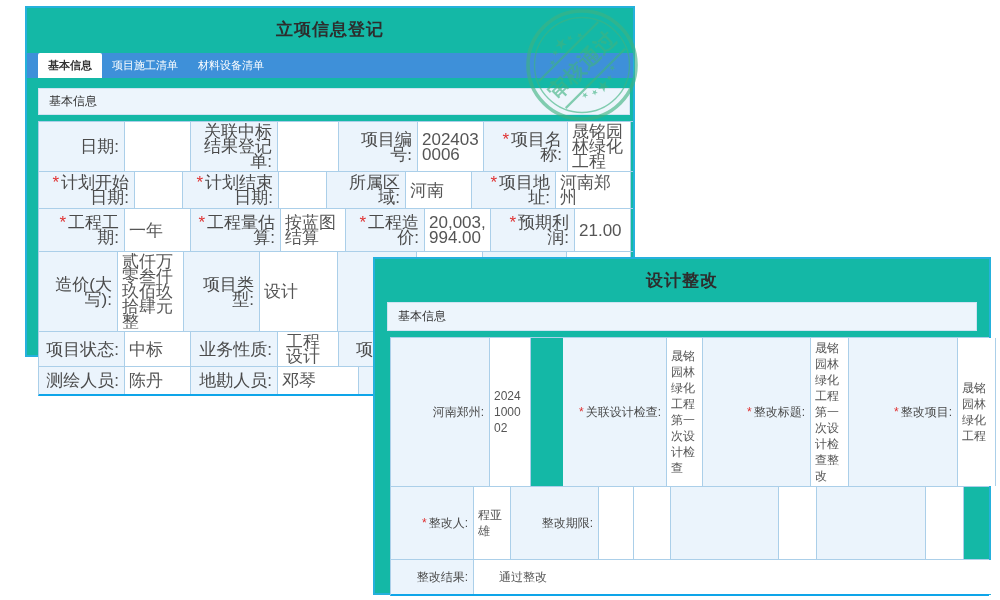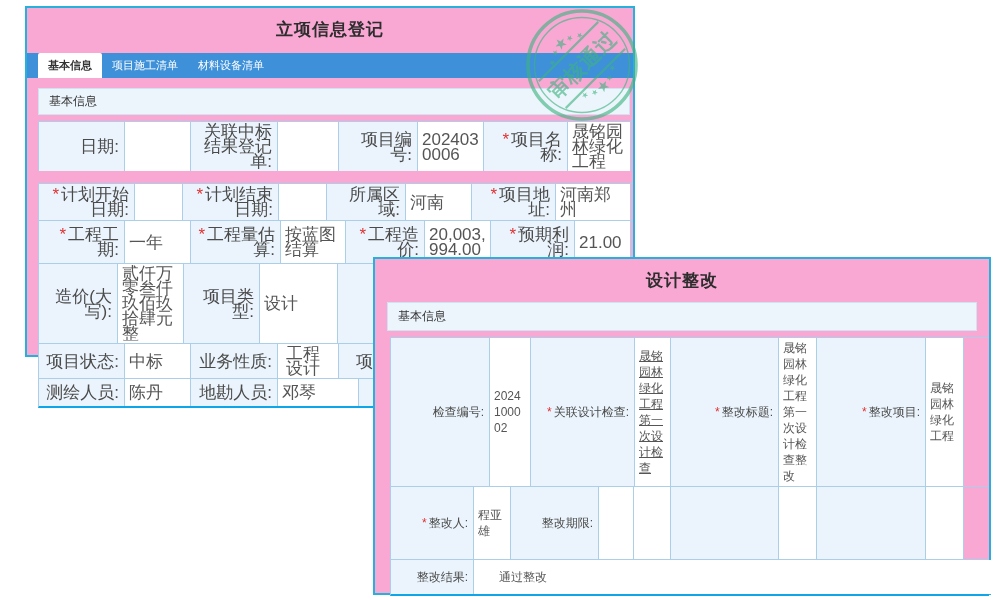--- a/index.html
+++ b/index.html
@@ -1,20 +1,20 @@
 <!DOCTYPE html>
 <html><head>
 <meta charset="utf-8">
 <style>
   html,body{margin:0;padding:0}
   body{
     width:1000px;height:600px;position:relative;overflow:hidden;background:#fff;
     font-family:"Liberation Sans","DejaVu Sans",sans-serif;
   }
-  .panel{position:absolute;background:#f9a8d4;border:2px solid #25b1dc;box-sizing:border-box}
+  .panel{position:absolute;background:#14b8a6;border:2px solid #25b1dc;box-sizing:border-box}
   .p1{left:25px;top:6px;width:610px;height:351px;z-index:10}
   .p2{left:373px;top:257px;width:618px;height:338px;z-index:20}
   .panel h1{margin:12px 0 0;height:20px;text-align:center;font-size:17px;line-height:20px;
     color:#2d2d2d;font-weight:bold;letter-spacing:1px}
   .tabbar{margin-top:13px;height:25px;background:#3e90d9;display:flex;align-items:stretch;padding-left:11px}
   .tab{color:#fff;font-size:11px;line-height:25px;padding:0 10px;white-space:nowrap}
   .tab.active{background:#fff;color:#333;border-radius:2px 2px 0 0;font-weight:bold}
   .sec{margin:10px 3px 6px 11px;background:#edf5fc;border:1px solid #d0e3f2;font-size:12px;
     color:#333;padding:4px 10px;box-sizing:border-box}
   .p2 .sec{margin:11px 12px 6px 12px;padding:5px 10px}
@@ -66,21 +66,21 @@
           <div class="cell vc" style="width: 66px;">
             <span class="tx"><span>2024030006</span></span>
           </div>
           <div class="cell lc" style="width: 84px;">
             <span class="tx"><i class="st">*</i><span>项目名称:</span></span>
           </div>
           <div class="cell vc" style="width: 63px;">
             <span class="tx"><span>晟铭园林绿化工程</span></span>
           </div>
         </div>
-        <div class="trow" style="min-height: 37px; margin-top: 12px;">
+        <div class="trow" style="min-height: 37px;">
           <div class="cell lc" style="width: 96px;">
             <span class="tx"><i class="st">*</i><span>计划开始日期:</span></span>
           </div>
           <div class="cell vc" style="width: 48px;">
             <span class="tx"><span></span></span>
           </div>
           <div class="cell lc" style="width: 96px;">
             <span class="tx"><i class="st">*</i><span>计划结束日期:</span></span>
           </div>
           <div class="cell vc" style="width: 48px;">
@@ -207,29 +207,29 @@
   </section>
 
   <section class="panel p2">
     <h1>设计整改</h1>
     <div class="sec">
       <span>基本信息</span>
     </div>
     <div class="tbl" id="p2tbl">
         <div class="trow" style="min-height: 145px;">
           <div class="cell lc" style="width: 99px;">
-            <span class="tx"><span>检查编号:</span></span>
+            <span class="tx"><span>河南郑州:</span></span>
           </div>
           <div class="cell vc" style="width: 41px;">
             <span class="tx"><span>2024100002</span></span>
           </div>
-          <div class="cell lc" style="width: 104px;">
+          <div class="cell lc" style="width: 104px; margin-left: 32px;">
             <span class="tx"><i class="st">*</i><span>关联设计检查:</span></span>
           </div>
-          <div class="cell vc" style="width: 36px; text-decoration: underline;">
+          <div class="cell vc" style="width: 36px;">
             <span class="tx"><span>晟铭园林绿化工程第一次设计检查</span></span>
           </div>
           <div class="cell lc" style="width: 108px; padding-left: 7px;">
             <span class="tx"><i class="st">*</i><span>整改标题:</span></span>
           </div>
           <div class="cell vc" style="width: 38px;">
             <span class="tx"><span>晟铭园林绿化工程第一次设计检查整改</span></span>
           </div>
           <div class="cell lc" style="width: 109px;">
             <span class="tx"><i class="st">*</i><span>整改项目:</span></span>

